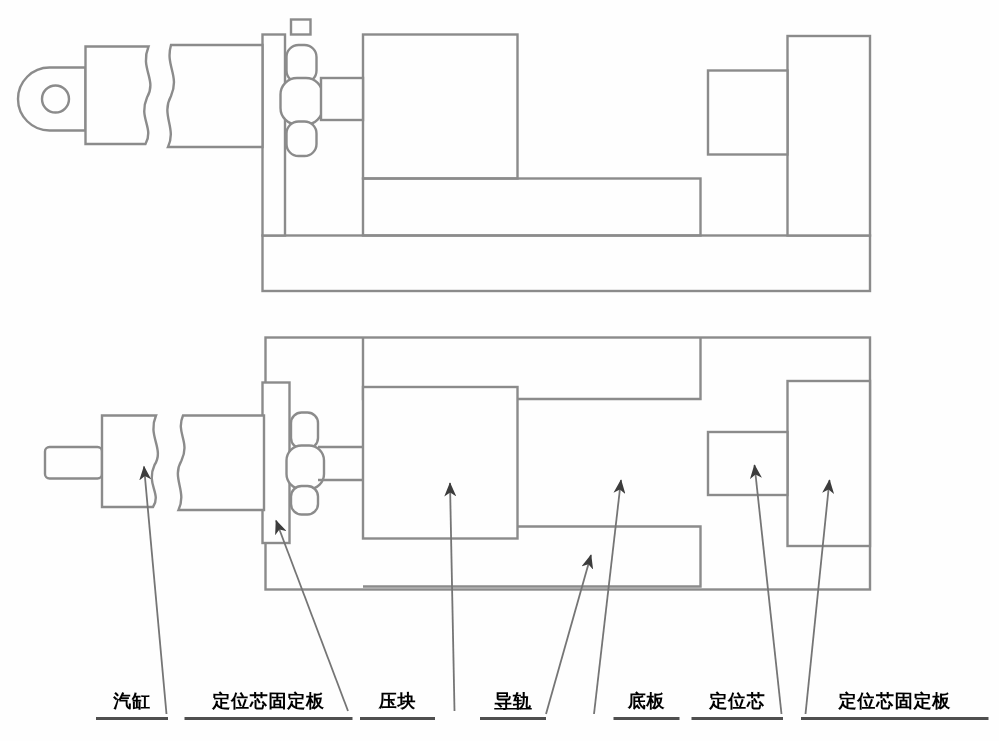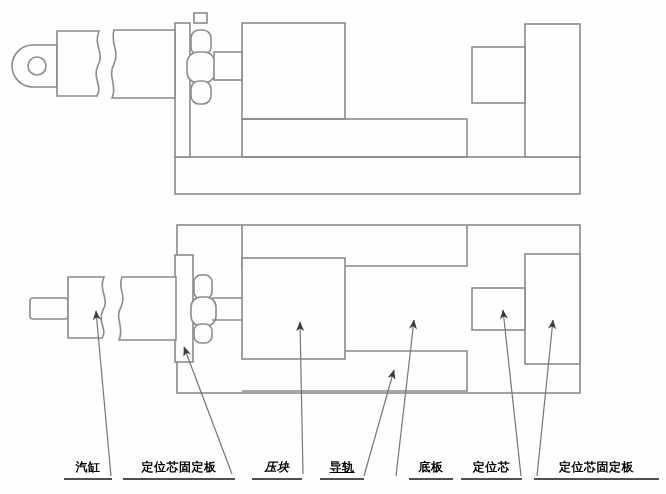--- a/index.html
+++ b/index.html
@@ -85,18 +85,18 @@
       <path class="leader" marker-end="url(#arrow)" d="M303,474 L300,322"></path>
       <path class="leader" marker-end="url(#arrow)" d="M364,476 L394,370"></path>
       <path class="leader" marker-end="url(#arrow)" d="M396,476 L414,320"></path>
       <path class="leader" marker-end="url(#arrow)" d="M521,476 L503,310"></path>
       <path class="leader" marker-end="url(#arrow)" d="M537,476 L553,320"></path>
     </g>
   </svg>
 
   <div class="part-label" style="left:64px;  top:457px; width:48px;">汽缸</div>
   <div class="part-label" style="left:123px; top:457px; width:112px;">定位芯固定板</div>
-  <div class="part-label" style="left:252px; top:457px; width:50px;font-style:italic;">压块</div>
+  <div class="part-label" style="left:240px; top:457px; width:50px;">压块</div>
   <div class="part-label" style="left:320px; top:457px; width:44px;text-decoration:underline;">导轨</div>
   <div class="part-label" style="left:409px; top:457px; width:44px;">底板</div>
   <div class="part-label" style="left:534px; top:457px; width:125px;">定位芯固定板</div>
   <div class="part-label" style="left:461px; top:457px; width:61px;">定位芯</div>
 </div>
 
 </body></html>

